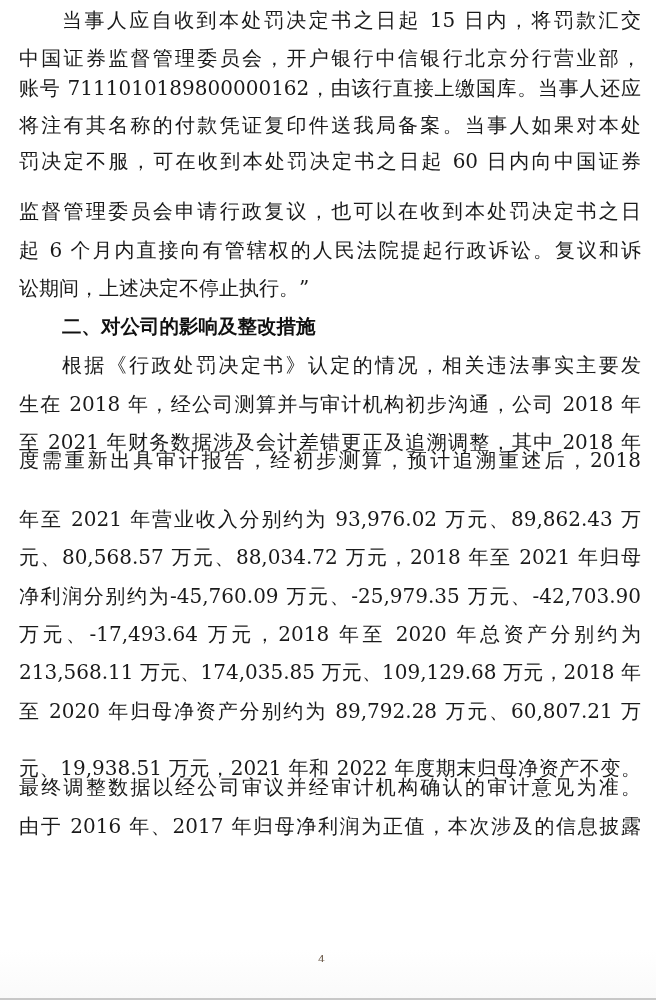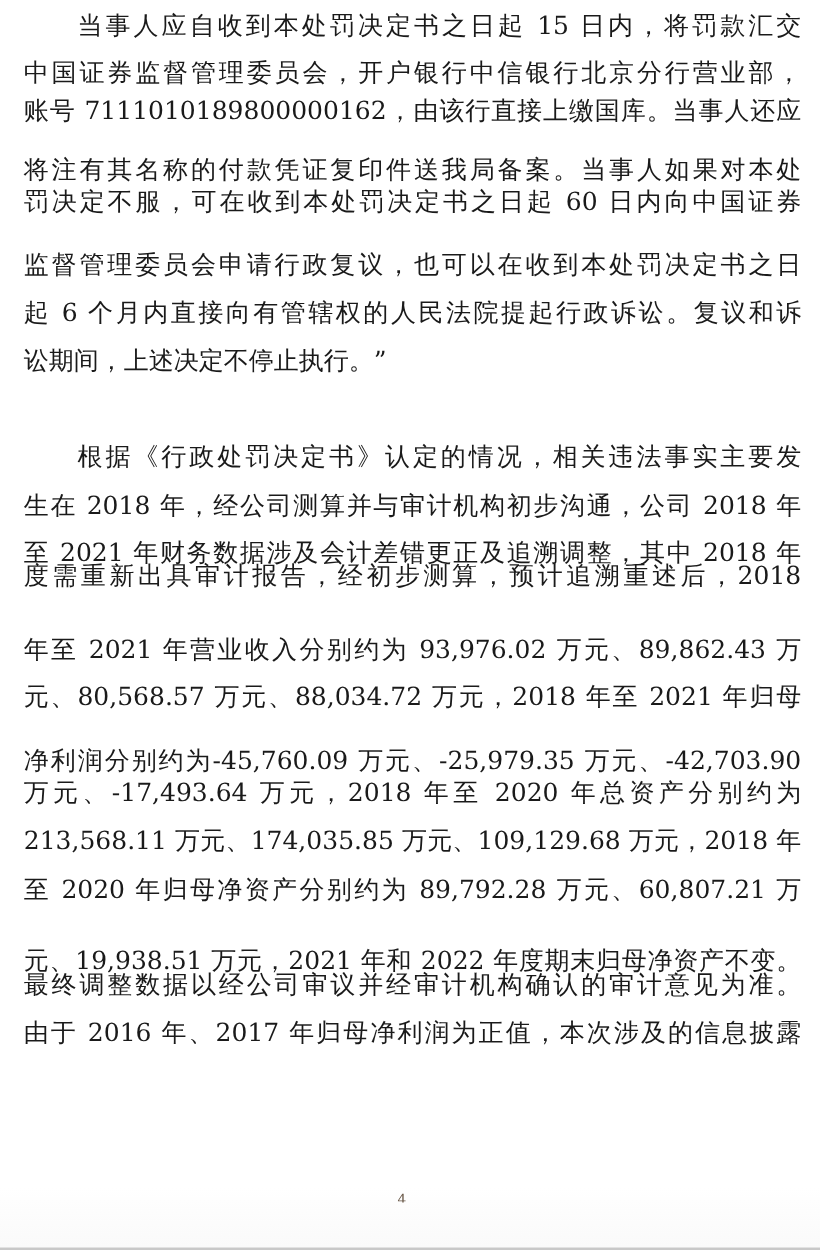--- a/index.html
+++ b/index.html
@@ -34,36 +34,37 @@
 </style>
 </head>
 <body>
 
 <div class="page">
 
   <div>
     <div class="line indent" style="top:8px">当事人应自收到本处罚决定书之日起 15 日内，将罚款汇交</div>
     <div class="line" style="top:46px">中国证券监督管理委员会，开户银行中信银行北京分行营业部，</div>
     <div class="line" style="top:76px">账号 7111010189800000162，由该行直接上缴国库。当事人还应</div>
-    <div class="line" style="top:123px">将注有其名称的付款凭证复印件送我局备案。当事人如果对本处</div>
+    <div class="line" style="top:113px">将注有其名称的付款凭证复印件送我局备案。当事人如果对本处</div>
     <div class="line" style="top:149px">罚决定不服，可在收到本处罚决定书之日起 60 日内向中国证券</div>
     <div class="line" style="top:199px">监督管理委员会申请行政复议，也可以在收到本处罚决定书之日</div>
     <div class="line" style="top:238px">起 6 个月内直接向有管辖权的人民法院提起行政诉讼。复议和诉</div>
     <div class="line last" style="top:276px">讼期间，上述决定不停止执行。”</div>
   </div>
 
+  <div class="heading">二、对公司的影响及整改措施</div>
 
   <div>
     <div class="line indent" style="top:353px">根据《行政处罚决定书》认定的情况，相关违法事实主要发</div>
     <div class="line" style="top:392px">生在 2018 年，经公司测算并与审计机构初步沟通，公司 2018 年</div>
     <div class="line" style="top:430px">至 2021 年财务数据涉及会计差错更正及追溯调整，其中 2018 年</div>
     <div class="line" style="top:448px">度需重新出具审计报告，经初步测算，预计追溯重述后，2018</div>
     <div class="line" style="top:507px">年至 2021 年营业收入分别约为 93,976.02 万元、89,862.43 万</div>
     <div class="line" style="top:545px">元、80,568.57 万元、88,034.72 万元，2018 年至 2021 年归母</div>
-    <div class="line" style="top:596px">净利润分别约为-45,760.09 万元、-25,979.35 万元、-42,703.90</div>
+    <div class="line" style="top:584px">净利润分别约为-45,760.09 万元、-25,979.35 万元、-42,703.90</div>
     <div class="line" style="top:622px">万元、-17,493.64 万元，2018 年至 2020 年总资产分别约为</div>
     <div class="line" style="top:660px">213,568.11 万元、174,035.85 万元、109,129.68 万元，2018 年</div>
     <div class="line" style="top:699px">至 2020 年归母净资产分别约为 89,792.28 万元、60,807.21 万</div>
     <div class="line" style="top:756px">元、19,938.51 万元，2021 年和 2022 年度期末归母净资产不变。</div>
     <div class="line" style="top:775px">最终调整数据以经公司审议并经审计机构确认的审计意见为准。</div>
     <div class="line" style="top:814px">由于 2016 年、2017 年归母净利润为正值，本次涉及的信息披露</div>
   </div>
 
   <div class="pagenum">4</div>
 </div>

